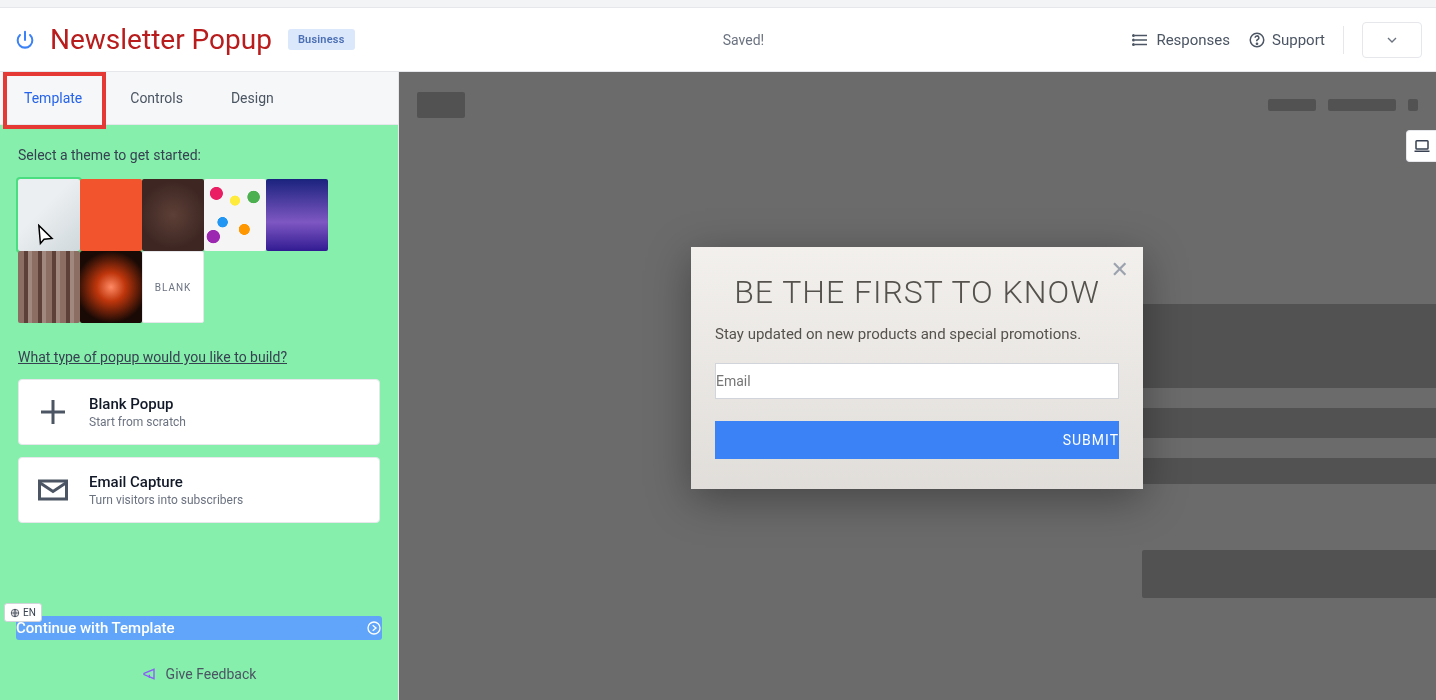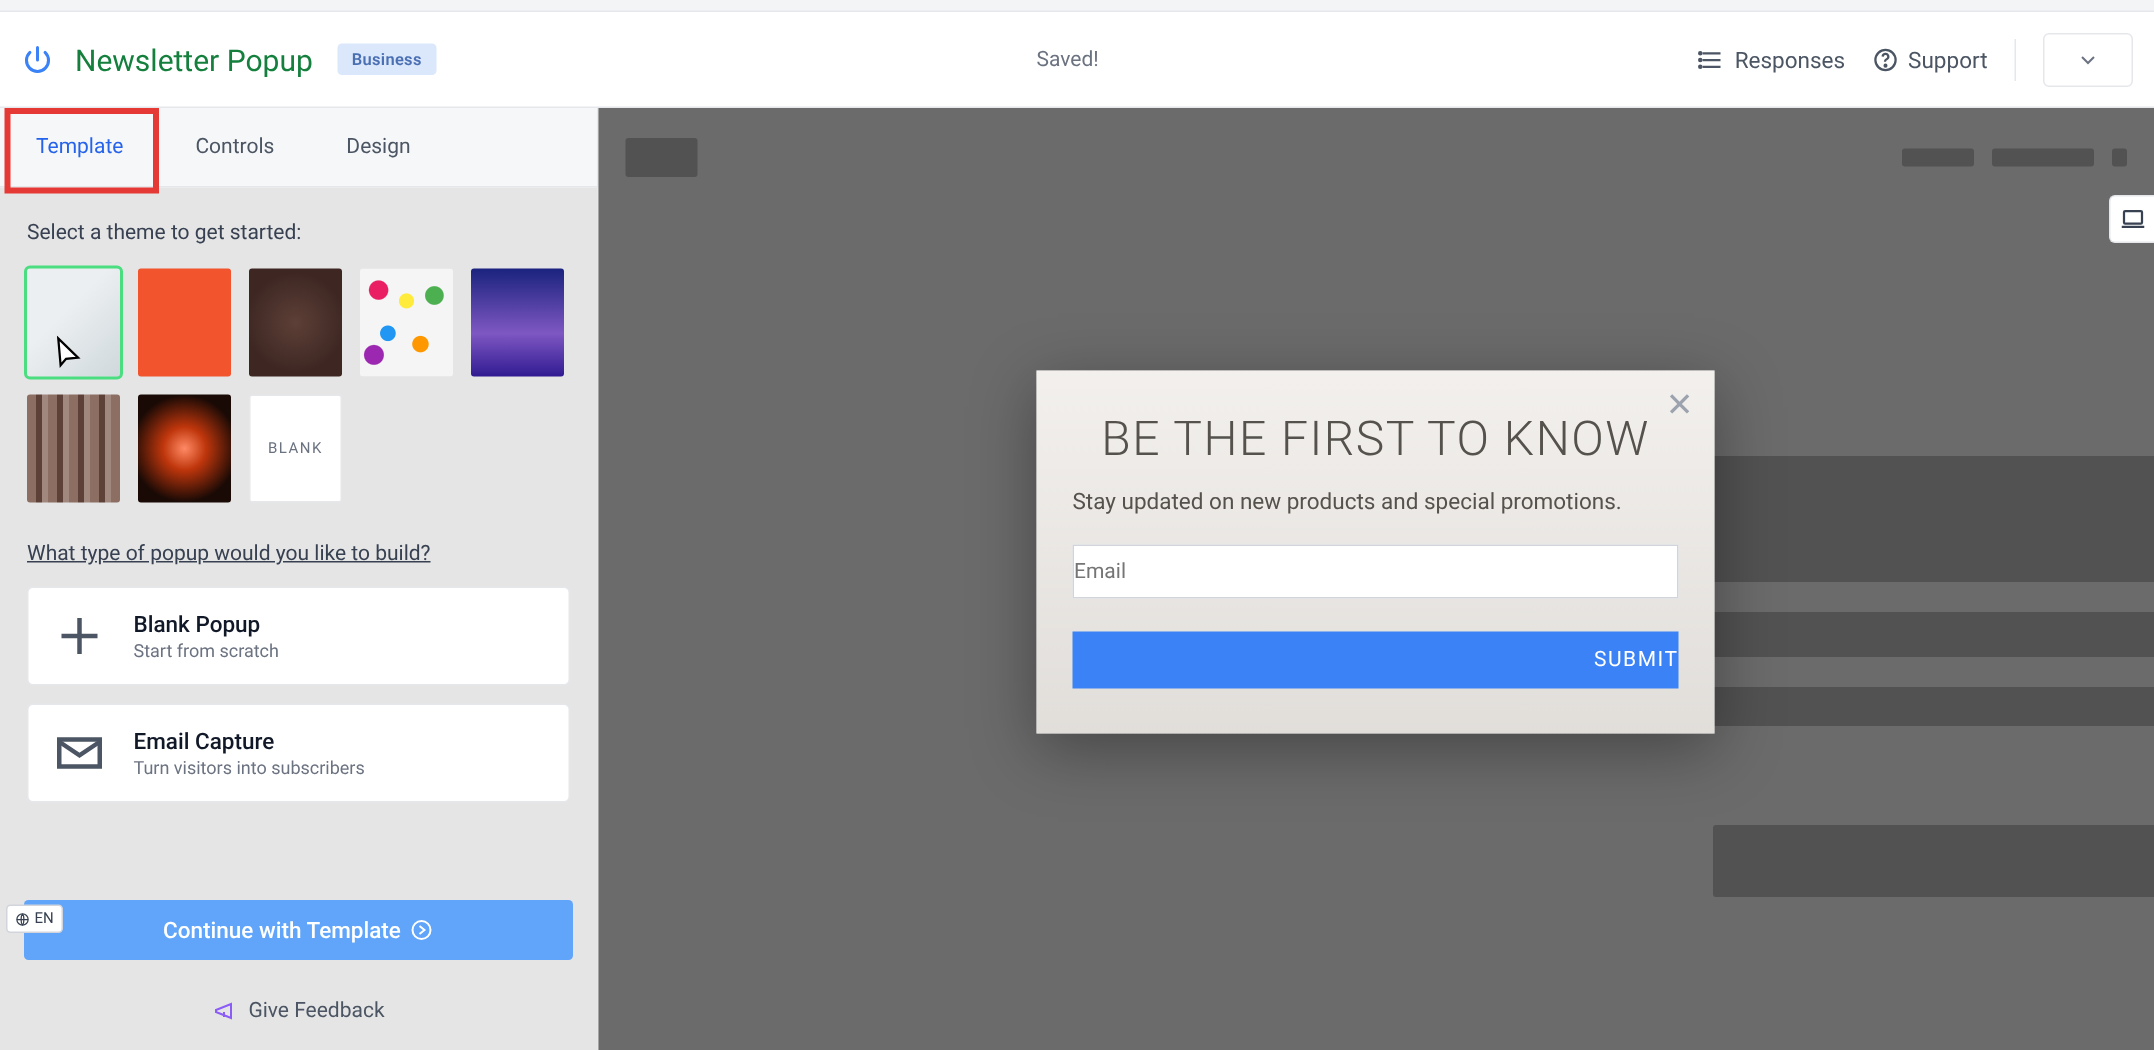--- a/index.html
+++ b/index.html
@@ -7,49 +7,49 @@
 
 
 .topline { height: 8px; background: #f3f4f6; border-bottom: 1px solid #e5e7eb; }
 
 
 .header {
   height: 64px; display: flex; align-items: center; padding: 0 14px;
   border-bottom: 1px solid #e5e7eb; background: #fff;
 }
 .logo { width: 22px; height: 22px; margin-right: 14px; display:flex; align-items:center; justify-content:center;}
-.app-title { font-size: 20px; font-weight: 400; color: #15803d; margin-right: 16px; }
+.app-title { font-size: 28px; font-weight: 400; color: #b91c1c; margin-right: 16px; }
 .badge {
   background: #dbe7fb; color: #4a6fb3; font-size: 11px; font-weight: 600;
   padding: 4px 10px; border-radius: 3px; letter-spacing: .2px;
 }
 .header-center { flex:1; text-align:center; color:#6b7280; font-size:14px; }
 .header-right { display:flex; align-items:center; gap: 18px; }
 .hdr-link { color:#4b5563; font-size:15px; display:flex; align-items:center; gap:6px; cursor:pointer;}
 .btn-primary {
   background:#3b82f6; color:#fff; font-size:14px; font-weight:500;
   padding:10px 16px; border-radius:4px; display:flex; align-items:center; gap:8px; cursor:pointer;
 }
 .hdr-divider { width:1px; height:28px; background:#e5e7eb; }
 .hdr-drop { width:60px; height:36px; border:1px solid #e5e7eb; border-radius:4px; display:flex; align-items:center; justify-content:center; color:#6b7280; cursor:pointer;}
 
 
 .body { display:flex; height: 628px; position:relative;}
 
 
-.sidebar { width: 399px; border-right:1px solid #e5e7eb; background:#e5e5e5; display:flex; flex-direction:column; position:relative;}
+.sidebar { width: 399px; border-right:1px solid #e5e7eb; background:#86efac; display:flex; flex-direction:column; position:relative;}
 .tabs { display:flex; height:53px; border-bottom:1px solid #e5e7eb; background:#f6f7f8;}
 .tab { padding: 0 24px; display:flex; align-items:center; font-size:14px; color:#4b5563; cursor:pointer;}
 .tab.active { color:#2563eb; }
 .tab-highlight { position:absolute; top:0; left:3px; width:103px; height:57px; border:4px solid #e53935; box-sizing:border-box; pointer-events:none;}
 
 .panel { padding: 22px 18px 0 18px; flex:1; overflow:auto;}
 .panel h4 { font-size:14px; font-weight:400; color:#374151; margin-bottom: 16px; }
 
-.themes { display:flex; flex-wrap:wrap; gap: 12px; margin-bottom: 26px;}
+.themes { display:flex; flex-wrap:wrap; gap: 0; margin-bottom: 26px;}
 .theme {
   width: 62px; height: 72px; border-radius:2px; cursor:pointer; position:relative; overflow:hidden;
   background:#ccc;
 }
 .theme.selected { outline:2px solid #4ade80; outline-offset:0;}
 .theme .tlabel { position:absolute; inset:0; display:flex; align-items:center; justify-content:center; font-size:10px; color:#6b7280; letter-spacing:1px;}
 
 .theme.t1 { background: linear-gradient(135deg,#eceff1 40%, #cfd8dc 100%);}
 .theme.t2 { background: #f2542d;}
 .theme.t3 { background: radial-gradient(circle,#5d4037 0%, #3e2723 70%);}
@@ -74,21 +74,21 @@
   border:1px solid #e5e7eb; background:#fff; border-radius:4px; padding:14px 16px;
   display:flex; align-items:center; gap:18px; margin-bottom: 12px; cursor:pointer;
 }
 .option-card .oicon { width:36px; height:36px; display:flex; align-items:center; justify-content:center; color:#4b5563;}
 .option-card .otitle { font-size:15px; color:#111827; font-weight:500;}
 .option-card .osub { font-size:12px; color:#6b7280; margin-top:2px;}
 
 .sidebar-footer { padding: 0 16px 10px 16px;}
 .continue-btn {
   background:#60a5fa; color:#fff; font-size:15px; font-weight:500;
-  height:40px; border-radius:3px; display:flex; align-items:center; justify-content:center; gap:6px; cursor:pointer;
+  height:24px; border-radius:3px; display:flex; align-items:center; justify-content:space-between; gap:6px; cursor:pointer;
   margin-bottom: 18px;
 }
 .feedback { display:flex; align-items:center; justify-content:center; gap:8px; color:#4b5563; font-size:14px; cursor:pointer; padding:8px;}
 
 .en-badge {
   position:absolute; left:4px; bottom:78px; background:#fff; border:1px solid #d1d5db;
   font-size:10px; padding:3px 5px; border-radius:3px; color:#374151; display:flex; align-items:center; gap:3px;
 }
 
 

